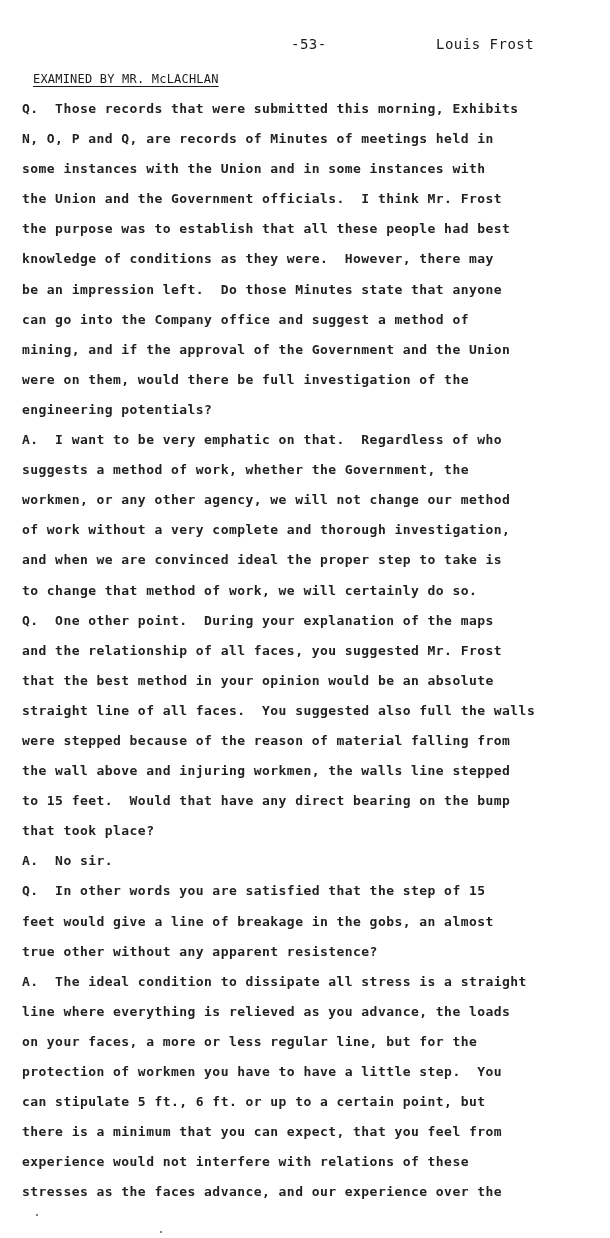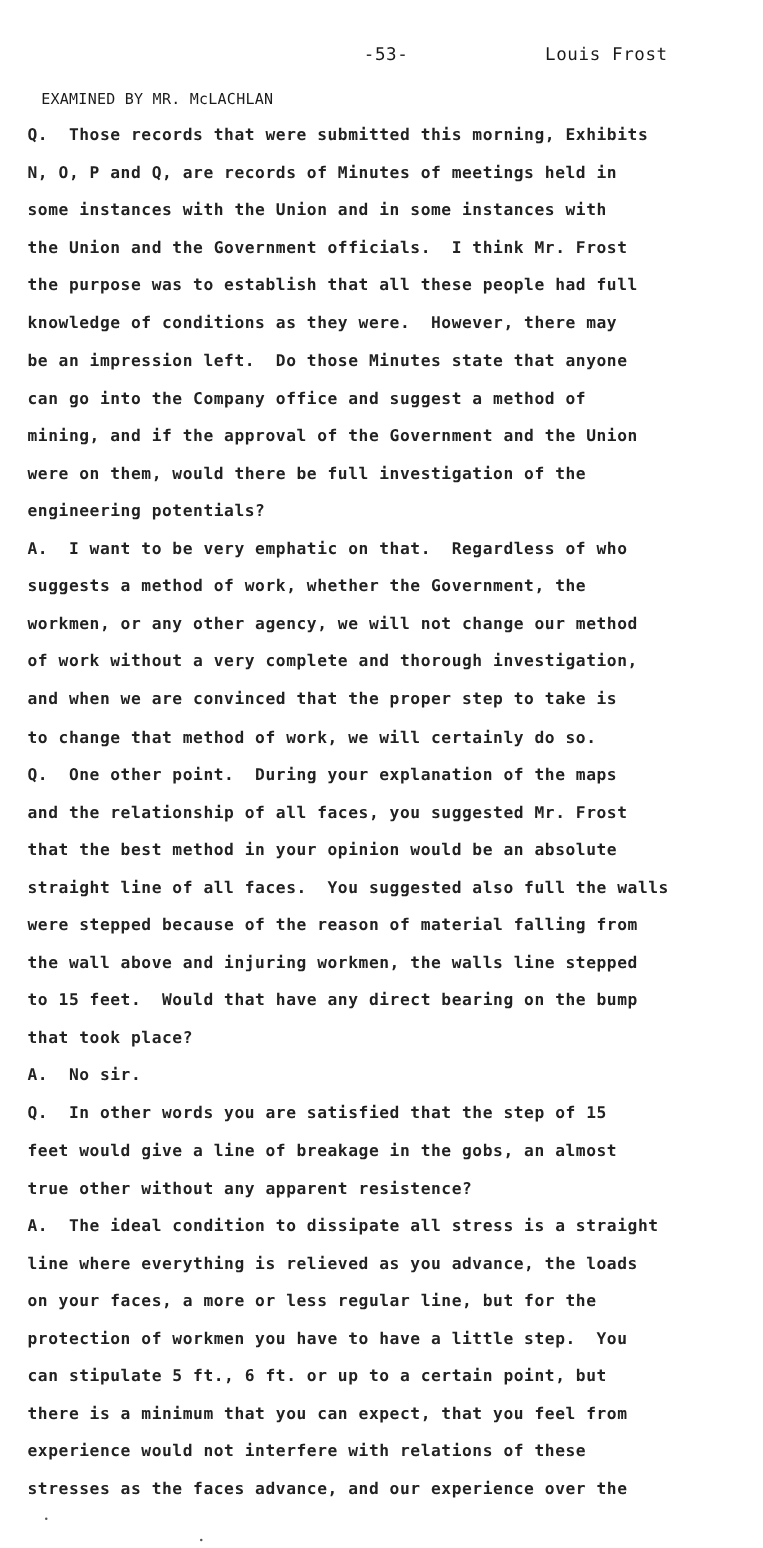--- a/index.html
+++ b/index.html
@@ -35,20 +35,21 @@
       top: 36px;
       font-size: 14px;
       text-underline-offset: 3px;
       letter-spacing: 0.5px;
     }
     .examined-by {
       position: absolute;
       left: 33px;
       top: 72px;
       font-size: 12px;
+      text-decoration: underline;
       text-underline-offset: 3px;
       letter-spacing: 0.2px;
     }
     .body-lines {
       position: absolute;
       left: 22px;
       top: 99px;
       width: 570px;
     }
     .line {
@@ -73,32 +74,32 @@
 <div class="page">
   <span class="page-number">-53-</span>
   <span class="witness-name">Louis Frost</span>
   <span class="examined-by">EXAMINED BY MR. McLACHLAN</span>
 
   <div class="body-lines">
     <div class="line">Q.  Those records that were submitted this morning, Exhibits</div>
     <div class="line">N, O, P and Q, are records of Minutes of meetings held in</div>
     <div class="line">some instances with the Union and in some instances with</div>
     <div class="line">the Union and the Government officials.  I think Mr. Frost</div>
-    <div class="line">the purpose was to establish that all these people had full</div>
+    <div class="line">the purpose was to establish that all these people had best</div>
     <div class="line">knowledge of conditions as they were.  However, there may</div>
     <div class="line">be an impression left.  Do those Minutes state that anyone</div>
     <div class="line">can go into the Company office and suggest a method of</div>
     <div class="line">mining, and if the approval of the Government and the Union</div>
     <div class="line">were on them, would there be full investigation of the</div>
     <div class="line">engineering potentials?</div>
     <div class="line">A.  I want to be very emphatic on that.  Regardless of who</div>
     <div class="line">suggests a method of work, whether the Government, the</div>
     <div class="line">workmen, or any other agency, we will not change our method</div>
     <div class="line">of work without a very complete and thorough investigation,</div>
-    <div class="line">and when we are convinced that the proper step to take is</div>
+    <div class="line">and when we are convinced ideal the proper step to take is</div>
     <div class="line">to change that method of work, we will certainly do so.</div>
     <div class="line">Q.  One other point.  During your explanation of the maps</div>
     <div class="line">and the relationship of all faces, you suggested Mr. Frost</div>
     <div class="line">that the best method in your opinion would be an absolute</div>
     <div class="line">straight line of all faces.  You suggested also full the walls</div>
     <div class="line">were stepped because of the reason of material falling from</div>
     <div class="line">the wall above and injuring workmen, the walls line stepped</div>
     <div class="line">to 15 feet.  Would that have any direct bearing on the bump</div>
     <div class="line">that took place?</div>
     <div class="line">A.  No sir.</div>

